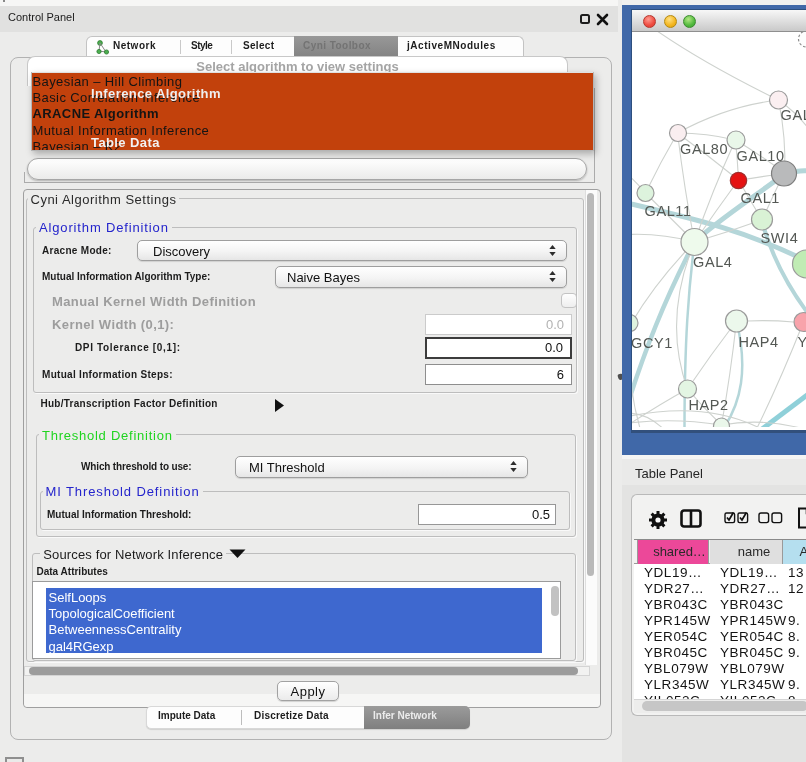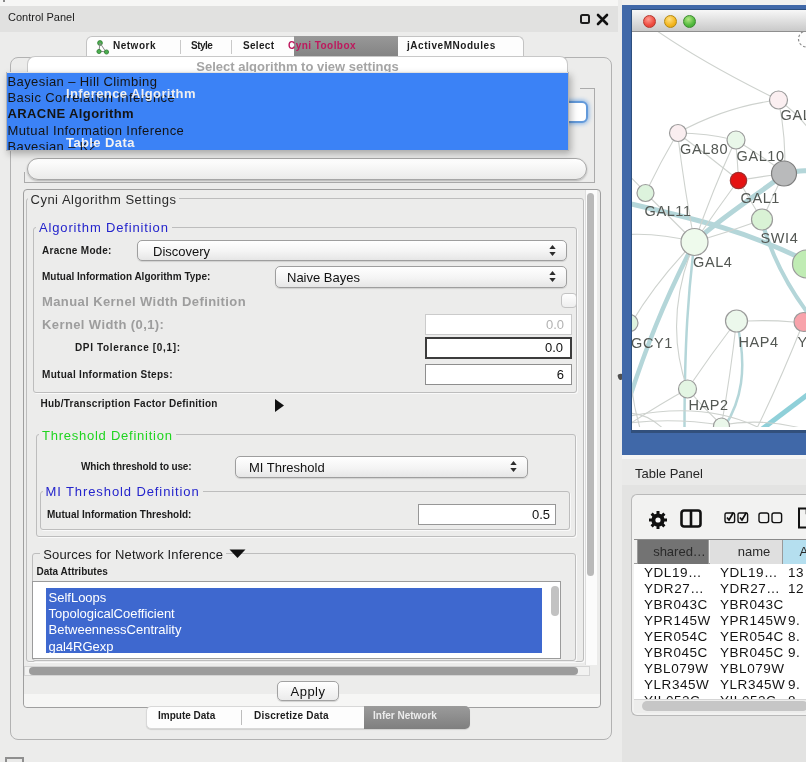--- a/index.html
+++ b/index.html
@@ -1,20 +1,20 @@
 <!DOCTYPE html>
 <html><head>
 <meta charset="utf-8">
 <style>
   * { margin:0; padding:0; box-sizing:border-box; }
   html,body { width:806px; height:762px; overflow:hidden; }
   body { font-family:"Liberation Sans", sans-serif; background:#ececeb; position:relative; }
   .abs { position:absolute; }
   .lbl { font-size:10px; font-weight:bold; color:#1c1c1c; white-space:nowrap; }
-  .glbl { font-size:13px; font-weight:bold; color:#9d9d9d; white-space:nowrap; }
+  .glbl { font-size:13px; font-weight:bold; color:#9d9d9d; white-space:nowrap;margin-left:10px; }
   .combo {
     position:absolute; border:1px solid #9e9e9e; border-radius:5px;
     background:linear-gradient(#ffffff 0%, #f4f4f4 55%, #e6e6e6 100%);
     font-size:13px; color:#111; line-height:20px;
     box-shadow:0 1px 1px rgba(0,0,0,0.12);
   }
   .combo .tx { position:absolute; left:14px; top:1px; }
   .spin { position:absolute; right:9px; top:4px; width:9px; }
   .field {
     position:absolute; background:#fff; font-size:13px; color:#111;
@@ -46,40 +46,40 @@
   <path d="M4 3 L3 11 M4 3 L10 12 M3 11 L10 12" stroke="#888" stroke-width="1"></path>
   <circle cx="3" cy="11.5" r="2.1" fill="#4caf50" stroke="#2c7a2f" stroke-width="0.8"></circle>
   <circle cx="10.5" cy="12" r="2.1" fill="#4caf50" stroke="#2c7a2f" stroke-width="0.8"></circle>
 </svg>
 <div class="abs lbl" style="left:113px;top:40px;letter-spacing:0.5px;">Network</div>
 <div class="abs" style="left:180px;top:40px;width:1px;height:14px;background:#c9c9c9;"></div>
 <div class="abs lbl" style="left:191px;top:40px;letter-spacing:-0.5px;">Style</div>
 <div class="abs" style="left:231px;top:40px;width:1px;height:14px;background:#c9c9c9;"></div>
 <div class="abs lbl" style="left:243px;top:40px;letter-spacing:0.3px;">Select</div>
 <div class="abs" style="left:294px;top:36px;width:104px;height:22px;background:linear-gradient(#989898,#828282);"></div>
-<div class="abs lbl" style="left:288px;top:40px;color:#be185d;letter-spacing:0.45px;">Cyni Toolbox</div>
+<div class="abs lbl" style="left:303px;top:40px;color:#737373;letter-spacing:0.45px;">Cyni Toolbox</div>
 <div class="abs lbl" style="left:407px;top:40px;letter-spacing:0.55px;">jActiveMNodules</div>
 
 <div class="abs" style="left:10px;top:57px;width:602px;height:683px;border:1.5px solid #b2b2b2;border-radius:8px;background:#ececeb;"></div>
 
 <div class="abs" style="left:580px;top:88px;width:15px;height:1px;background:#ababab;"></div>
 <div class="abs" style="left:594px;top:88px;width:1px;height:95px;background:#ababab;"></div>
 <div class="abs" style="left:24px;top:182px;width:571px;height:1px;background:#ababab;"></div>
 <div class="abs" style="left:24px;top:172px;width:1px;height:11px;background:#ababab;"></div>
 
 <div class="abs" style="left:560px;top:101px;width:28px;height:22px;border-radius:6px;border:2px solid #639ada;box-shadow:0 0 4px 1px #86b3e6;background:#fff;"></div>
 
 <div class="abs" style="left:27px;top:158px;width:560px;height:22px;border-radius:11px;border:1px solid #a6a6a6;background:linear-gradient(#ffffff,#ebebea);box-shadow:0 1px 2px rgba(0,0,0,0.25);"></div>
 
 <div class="abs" style="left:23px;top:189px;width:578px;height:519px;border:1px solid #9f9f9f;border-radius:4px;background:#ececeb;"></div>
 <div class="abs" style="left:24px;top:694px;width:576px;height:13px;background:#f6f6f5;border-radius:0 0 4px 4px;"></div>
 
 <div class="abs" style="left:27px;top:56px;width:541px;height:30px;background:#fff;border:1px solid #c8c8c8;border-bottom:none;border-radius:8px 8px 0 0;"></div>
 <div class="abs" style="left:27px;top:59px;width:541px;text-align:center;font-size:13px;font-weight:bold;color:#a5a5a5;">Select algorithm to view settings</div>
-<div id="popup" class="abs" style="left:6px;top:72px;width:563px;height:79px;background:#3b82f6;border:1px solid #b5b5b5;border-top:none;box-shadow:2px 3px 7px rgba(0,0,0,0.28);font-size:13px;color:#141414;overflow:hidden;">
+<div id="popup" class="abs" style="left:31px;top:72px;width:563px;height:79px;background:#c2410c;border:1px solid #b5b5b5;border-top:none;box-shadow:2px 3px 7px rgba(0,0,0,0.28);font-size:13px;color:#141414;overflow:hidden;">
   <div style="position:absolute;left:0;top:0;width:100%;height:1px;background:#e0e0e0;"></div>
   <div style="position:absolute;left:0.5px;top:2px;letter-spacing:0.4px;">Bayesian – Hill Climbing</div>
   <div style="position:absolute;left:0.5px;top:18.2px;letter-spacing:0.4px;">Basic Correlation Inference</div>
   <div style="position:absolute;left:0.5px;top:34.4px;font-weight:bold;letter-spacing:0.4px;">ARACNE Algorithm</div>
   <div style="position:absolute;left:0.5px;top:50.6px;letter-spacing:0.4px;">Mutual Information Inference</div>
   <div style="position:absolute;left:0.5px;top:66.8px;letter-spacing:0.4px;">Bayesian – K2</div>
   <div style="position:absolute;left:59px;top:14px;font-weight:bold;color:#efefef;letter-spacing:0.4px;">Inference Algorithm</div>
   <div style="position:absolute;left:59px;top:63px;font-weight:bold;color:#f2f2f2;letter-spacing:0.4px;">Table Data</div>
   <div style="position:absolute;left:79px;top:88.5px;color:#ebebeb;letter-spacing:0.4px;margin-left:20px;">galFiltered.sif default node</div>
 </div>
@@ -291,21 +291,21 @@
   <svg style="position:absolute;left:126px;top:16.5px;" width="26" height="13" viewBox="0 0 26 13">
     <rect x="1" y="2" width="9.6" height="9.6" rx="2" fill="none" stroke="#111" stroke-width="1.4"></rect>
     <rect x="14" y="2" width="9.6" height="9.6" rx="2" fill="none" stroke="#111" stroke-width="1.4"></rect>
   </svg>
   <svg style="position:absolute;left:165px;top:12px;" width="16" height="22" viewBox="0 0 16 22">
     <path d="M2 1.5 L9.5 1.5 L14.5 6.5 L14.5 20.5 L2 20.5 Z" fill="none" stroke="#111" stroke-width="2"></path>
     <path d="M9.5 1.5 L9.5 6.5 L14.5 6.5" fill="none" stroke="#111" stroke-width="1.6"></path>
   </svg>
 
   <div style="position:absolute;left:2px;top:44px;width:174px;height:25px;border-top:1.5px solid #8a8a8a;border-bottom:1px solid #9a9a9a;">
-    <div style="position:absolute;left:3px;top:0;width:72px;height:24px;background:#737373;border-left:1px solid #9a9a9a;border-right:1px solid #9a9a9a;text-align:center;font-size:13px;color:#2a2a2a;line-height:24px;text-indent:14px;">shared…</div>
+    <div style="position:absolute;left:3px;top:0;width:72px;height:24px;background:#ec4899;border-left:1px solid #9a9a9a;border-right:1px solid #9a9a9a;text-align:center;font-size:13px;color:#2a2a2a;line-height:24px;text-indent:14px;">shared…</div>
     <div style="position:absolute;left:76px;top:0;width:73px;height:24px;background:#dfdfdf;border-right:1px solid #9a9a9a;text-align:center;font-size:13px;color:#2a2a2a;line-height:24px;text-indent:17px;">name</div>
     <div style="position:absolute;left:149px;top:0;width:27px;height:24px;background:#b5dfef;font-size:13px;color:#2a2a2a;line-height:24px;padding-left:17px;">A</div>
   </div>
   <div style="position:absolute;left:2px;top:69px;width:174px;height:135px;background:#fff;"></div>
   <div style="position:absolute;left:12.5px;top:70px;font-size:13.5px;letter-spacing:0.55px;color:#141414;line-height:16px;white-space:pre;">YDL19…
 YDR27…
 YBR043C
 YPR145W
 YER054C
 YBR045C

